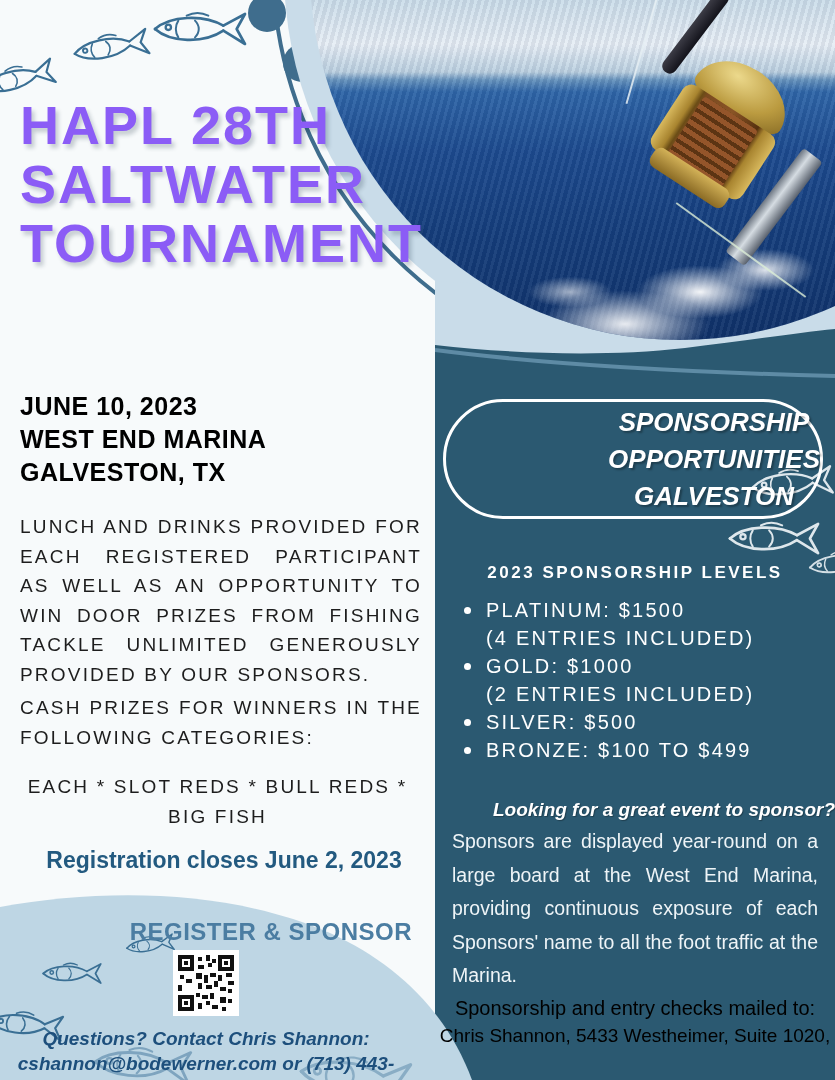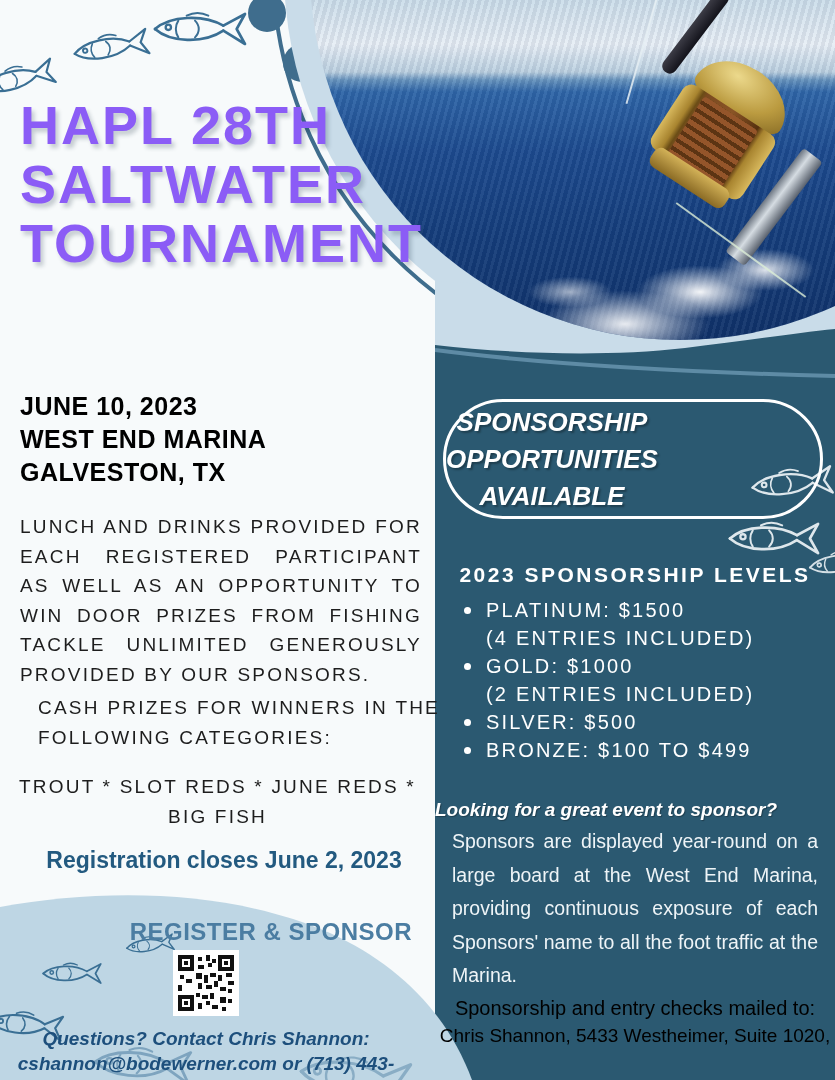--- a/index.html
+++ b/index.html
@@ -47,40 +47,40 @@
   .blob-svg{left:0;top:885px;}
 
   
   .title{left:20px;top:96px;width:420px;color:#8b5cf6;font-weight:800;
     font-size:54px;line-height:59px;letter-spacing:2px;
     text-shadow:3px 4px 4px rgba(20,40,60,0.22);}
   .date-block{left:20px;top:390px;color:#000000;font-weight:800;font-size:25px;line-height:33px;letter-spacing:.5px;}
   .body-par{left:20px;top:512px;width:402px;color:#1d1d1d;font-size:19px;line-height:29.5px;
     letter-spacing:2.2px;text-align:justify;}
   .body-par2{left:20px;top:693px;width:402px;color:#1d1d1d;font-size:19px;line-height:29.5px;
-    letter-spacing:2.2px;text-align:justify;margin-left:18px;}
+    letter-spacing:2.2px;text-align:justify;}
   .categories{left:5px;top:772px;width:425px;color:#1d1d1d;font-size:19px;line-height:29.5px;
     letter-spacing:2.2px;text-align:center;}
   .registration{left:0;top:847px;width:432px;text-align:center;color:#235a80;font-weight:800;font-size:23px;margin-left:8px;}
   .register-cta{left:0;top:918px;width:412px;text-align:right;color:#4b7da2;font-weight:800;font-size:24px;letter-spacing:.5px;}
   .qr{left:173px;top:950px;width:66px;height:66px;background:#fff;padding:5px;}
   .contact{left:0;top:1026px;width:412px;text-align:center;color:#1d4f7c;font-weight:800;font-style:italic;
     font-size:19px;line-height:25px;}
 
   
   .pill{left:443px;top:399px;width:380px;height:120px;border:3px solid #ffffff;border-radius:60px;
-    display:flex;align-items:center;justify-content:flex-start;text-align:center;
+    display:flex;align-items:center;justify-content:flex-end;text-align:center;
     color:#ffffff;font-weight:800;font-style:italic;font-size:26px;line-height:37px;
     text-shadow:2px 2px 2px rgba(0,0,0,.3);}
   .levels-head{left:437px;top:563px;width:396px;text-align:center;color:#ffffff;font-weight:800;
-    font-size:21px;letter-spacing:2.5px;}
+    font-size:17px;letter-spacing:2.5px;}
   .levels{left:462px;top:596px;width:370px;color:#ffffff;font-size:20px;letter-spacing:2.2px;line-height:28px;}
   .level-item{position:relative;padding-left:24px;}
   .level-item .dot{position:absolute;left:2px;top:11px;width:7px;height:7px;border-radius:50%;background:#fff;}
-  .pitch-head{left:435px;top:799px;width:400px;text-align:left;color:#ffffff;font-weight:800;
+  .pitch-head{left:435px;top:799px;width:400px;text-align:right;color:#ffffff;font-weight:800;
     font-style:italic;font-size:19px;text-shadow:1px 1px 1px rgba(0,0,0,.3);}
   .pitch-body{left:452px;top:825px;width:366px;color:#eef4f7;font-size:19.5px;line-height:33.5px;text-align:justify;}
   .checks{left:435px;top:995px;width:400px;text-align:center;color:#000000;font-size:19px;line-height:27px;}
   .checks .first{font-size:20px;}
 
   .fish{stroke-linecap:round;stroke-linejoin:round;fill:none;}
 </style>
 </head>
 <body>
 
@@ -174,21 +174,21 @@
   </div>
 
   <div class="abs date-block">
     <div>JUNE 10, 2023</div>
     <div>WEST END MARINA</div>
     <div>GALVESTON, TX</div>
   </div>
 
   <div class="abs body-par">LUNCH AND DRINKS PROVIDED FOR EACH REGISTERED PARTICIPANT AS WELL AS AN OPPORTUNITY TO WIN DOOR PRIZES FROM FISHING TACKLE UNLIMITED GENEROUSLY PROVIDED BY OUR SPONSORS.</div>
   <div class="abs body-par2">CASH PRIZES FOR WINNERS IN THE FOLLOWING CATEGORIES:</div>
-  <div class="abs categories">TROUT * SLOT REDS * JUNE REDS * BIG FISH</div>
+  <div class="abs categories">EACH * SLOT REDS * BULL REDS * BIG FISH</div>
   <div class="abs registration">Registration closes June 2, 2023</div>
 
   <div class="abs register-cta">REGISTER &amp; SPONSOR</div>
 
   <div class="abs qr">
     <svg width="56" height="56" viewBox="0 0 28 28">
       <rect width="28" height="28" fill="#fff"></rect>
       <g fill="#111">
         <rect x="0" y="0" width="8" height="8"></rect>
           <rect x="2" y="2" width="4" height="4" fill="#fff"></rect>
@@ -233,21 +233,21 @@
 
   <div class="abs contact">
     <div>Questions? Contact Chris Shannon:</div>
     <div>cshannon@bodewerner.com or (713) 443-2516</div>
   </div>
 
   <div class="abs pill">
     <div>
       <div>SPONSORSHIP</div>
       <div>OPPORTUNITIES</div>
-      <div>AVAILABLE</div>
+      <div>GALVESTON</div>
     </div>
   </div>
 
   <div class="abs levels-head">2023 SPONSORSHIP LEVELS</div>
 
   <div class="abs levels">
     <div class="level-item">
       <span class="dot"></span>
       <div>PLATINUM: $1500</div>
       <div>(4 ENTRIES INCLUDED)</div>

